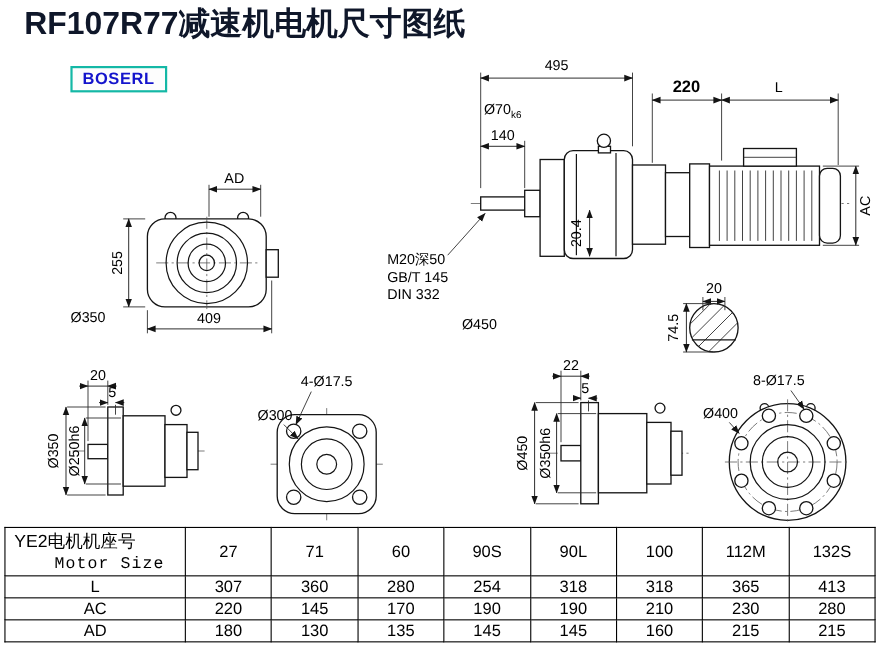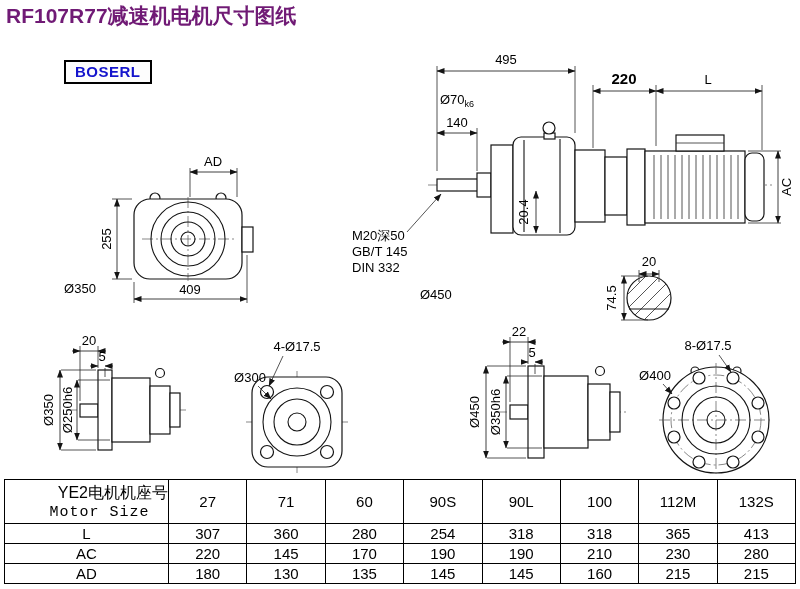--- a/index.html
+++ b/index.html
@@ -3,26 +3,26 @@
 <meta charset="utf-8">
 <style>
   * { box-sizing: border-box; }
   html, body { margin:0; padding:0; }
   body {
     width:800px; height:589px; background:#ffffff;
     font-family:"Liberation Sans", sans-serif; position:relative; overflow:hidden;
   }
   #stage { position:absolute; left:0; top:0; width:800px; height:589px; background:#fff; }
   #title {
-    position:absolute; left:6px; top:2px; font-size:21px; font-weight:bold;
-    color:#701a75; white-space:nowrap; z-index:3;
+    position:absolute; left:22px; top:2px; font-size:29px; font-weight:bold;
+    color:#0f172a; white-space:nowrap; z-index:3;
   }
   #logo {
     position:absolute; left:64px; top:60px; z-index:3;
-    border:2px solid #000000; color:#1414cc; font-weight:bold; font-size:15px;
+    border:2px solid #14b8a6; color:#1414cc; font-weight:bold; font-size:15px;
     padding:1px 9px 2px; background:#fdfdfd; letter-spacing:0.5px;
   }
   svg#drawing { position:absolute; left:0; top:0; z-index:1; }
   .dfill { fill:#fff; stroke:#141414; stroke-width:1.2; }
   .dln   { fill:none; stroke:#141414; stroke-width:1.1; }
   .thin  { fill:none; stroke:#2a2a2a; stroke-width:0.8; }
   .dim   { fill:none; stroke:#2a2a2a; stroke-width:0.9; }
   .cl    { fill:none; stroke:#555; stroke-width:0.7; stroke-dasharray:11 3 2 3; }
   text { font-family:"Liberation Sans", sans-serif; fill:#000; }
   text.d { font-size:13px; }
@@ -33,21 +33,21 @@
     position:absolute; left:4px; top:479px; width:792px; z-index:2;
     border-collapse:collapse; table-layout:fixed; background:#fff;
   }
   #spec-table th, #spec-table td {
     border:1px solid #000; text-align:center; font-weight:normal;
     font-size:15px; padding:0; color:#000;
   }
   #spec-table col.c0 { width:164px; }
   #spec-table tr.hdr { height:44px; }
   #spec-table tr.datarow { height:20px; }
-  .h-cn { text-align:right; padding-left:8px; font-size:16px; line-height:21px; }
+  .h-cn { text-align:left; padding-left:8px; font-size:16px; line-height:21px; }
   .h-en { text-align:center; padding-left:26px; font-family:"Liberation Mono", monospace; font-size:15px; line-height:19px; letter-spacing:1px; }
 </style>
 </head>
 <body>
 
 <div id="stage">
 
   <div id="title">RF107R77减速机电机尺寸图纸</div>
   <div id="logo">BOSERL</div>
 

